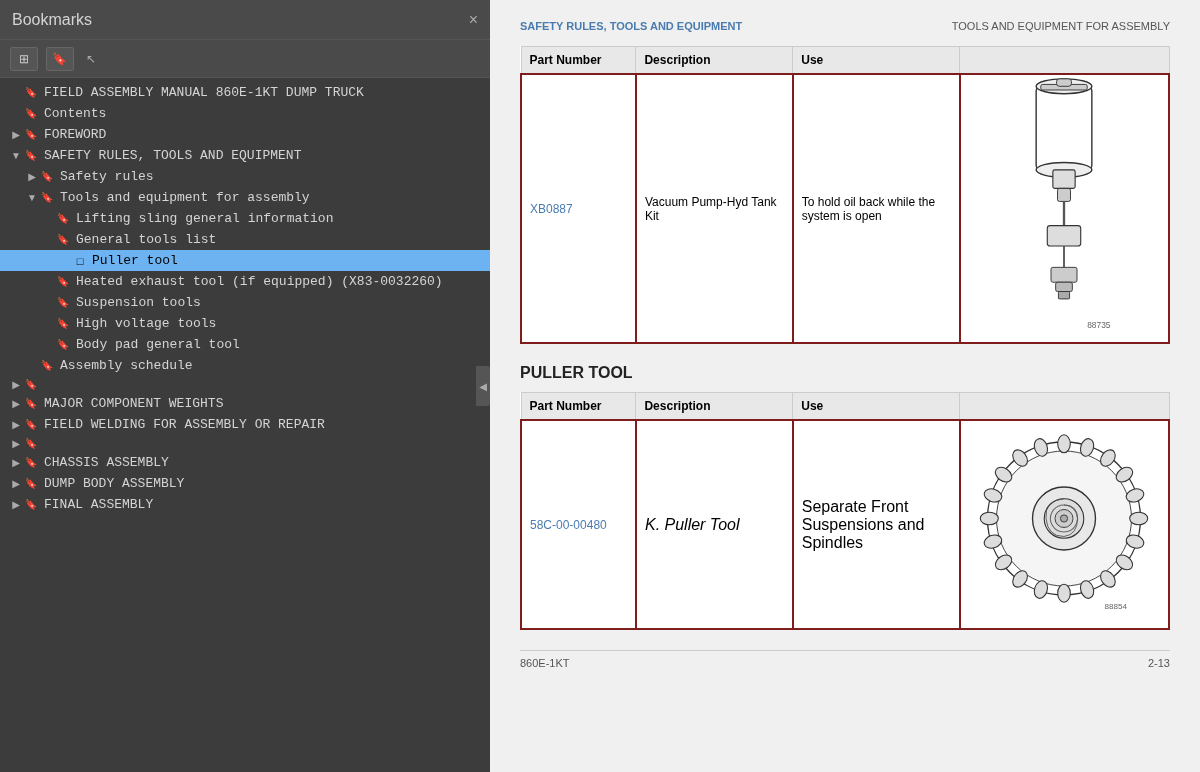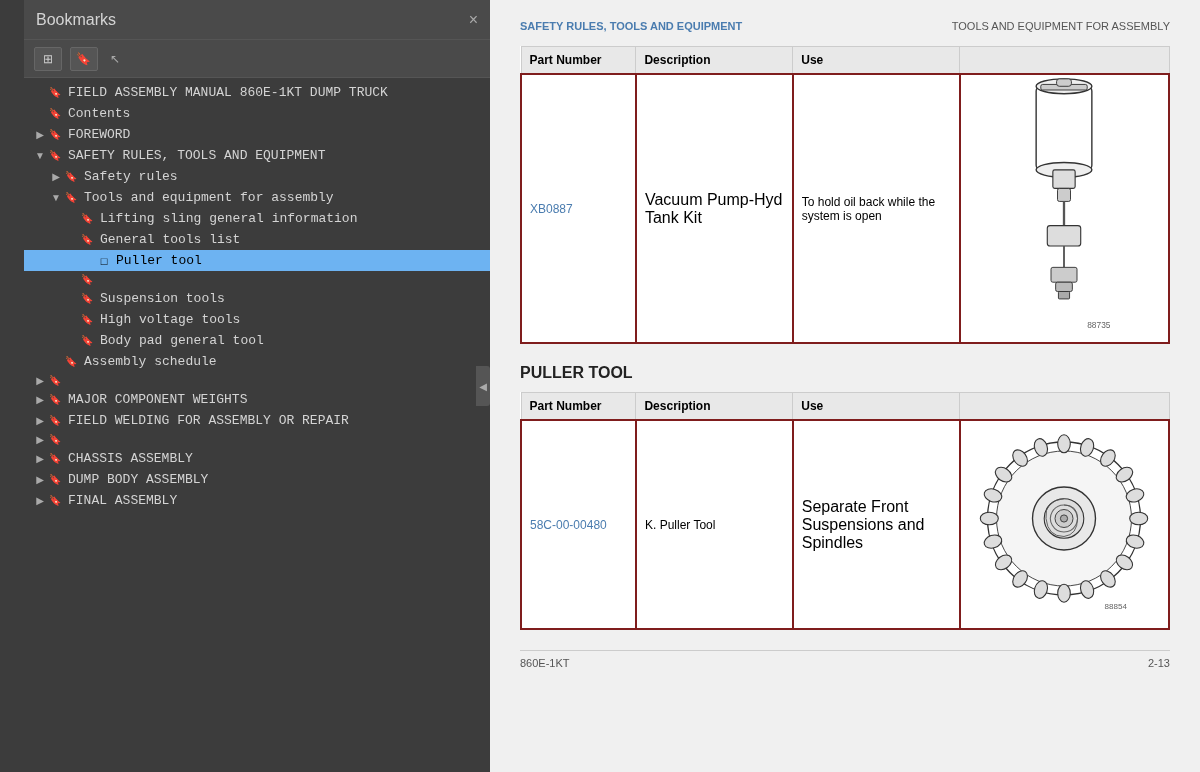--- a/index.html
+++ b/index.html
@@ -9,21 +9,20 @@
     #sidebar {
       width: 490px;
       min-width: 490px;
       background: #3c3c3c;
       color: #d4d4d4;
       display: flex;
       flex-direction: column;
       position: relative;
       height: 772px;
       overflow: hidden;
-      padding-left: 24px;
     }
 
     #sidebar-header {
       background: #4a4a4a;
       padding: 8px 12px;
       display: flex;
       align-items: center;
       justify-content: space-between;
       height: 40px;
       border-bottom: 1px solid #555;
@@ -301,20 +300,21 @@
         <span class="label">General tools list</span>
       </div>
       <div class="tree-item indent-3 selected">
         <span class="toggle"></span>
         <span class="bookmark-icon" style="font-size: 11px;">□</span>
         <span class="label">Puller tool</span>
       </div>
       <div class="tree-item indent-2">
         <span class="toggle"></span>
         <span class="bookmark-icon" style="font-size: 10px;">🔖</span>
+        <span class="label">Heated exhaust tool (if equipped) (X83-0032260)</span>
       </div>
       <div class="tree-item indent-2">
         <span class="toggle"></span>
         <span class="bookmark-icon" style="font-size: 10px;">🔖</span>
         <span class="label">Suspension tools</span>
       </div>
       <div class="tree-item indent-2">
         <span class="toggle"></span>
         <span class="bookmark-icon" style="font-size: 10px;">🔖</span>
         <span class="label">High voltage tools</span>
@@ -377,21 +377,21 @@
       <tr>
         <th>Part Number</th>
         <th>Description</th>
         <th>Use</th>
         <th></th>
       </tr>
     </thead>
     <tbody>
       <tr>
         <td style="width:110px; vertical-align:middle; color:#4a7caf; font-size:12px;">XB0887</td>
-        <td style="width:150px; vertical-align:middle; font-size:16px;">Vacuum Pump-Hyd Tank Kit</td>
+        <td style="width:150px; vertical-align:middle; font-size:12px;">Vacuum Pump-Hyd Tank Kit</td>
         <td style="width:160px; vertical-align:middle; font-size:12px;">To hold oil back while the system is open</td>
         <td class="image-cell">
           
           <svg class="vacuum-pump-svg" viewBox="0 0 160 280" xmlns="http://www.w3.org/2000/svg">
 
             <rect x="50" y="10" width="60" height="90" rx="5" ry="5" fill="none" stroke="#333" stroke-width="1.5"></rect>
             <ellipse cx="80" cy="10" rx="30" ry="8" fill="#eee" stroke="#333" stroke-width="1.5"></ellipse>
             <ellipse cx="80" cy="100" rx="30" ry="8" fill="#eee" stroke="#333" stroke-width="1.5"></ellipse>
 
             <rect x="55" y="8" width="50" height="6" rx="2" fill="#ccc" stroke="#333" stroke-width="1"></rect>
@@ -425,21 +425,21 @@
       <tr>
         <th>Part Number</th>
         <th>Description</th>
         <th>Use</th>
         <th></th>
       </tr>
     </thead>
     <tbody>
       <tr>
         <td style="width:110px; vertical-align:middle; color:#4a7caf; font-size:12px;">58C-00-00480</td>
-        <td style="width:150px; vertical-align:middle; font-size:12px;">K. Puller Tool</td>
+        <td style="width:150px; vertical-align:middle; font-size:16px;font-style:italic;">K. Puller Tool</td>
         <td style="width:160px; vertical-align:middle; font-size:16px;">Separate Front Suspensions and Spindles</td>
         <td class="image-cell">
           
           <svg class="puller-tool-svg" viewBox="0 0 200 210" xmlns="http://www.w3.org/2000/svg">
 
             <circle cx="100" cy="100" r="85" fill="none" stroke="#333" stroke-width="1.5"></circle>
             <circle cx="100" cy="100" r="75" fill="#f5f5f5" stroke="#333" stroke-width="1"></circle>
 
             <g stroke="#333" stroke-width="1.2" fill="#ddd">
 

